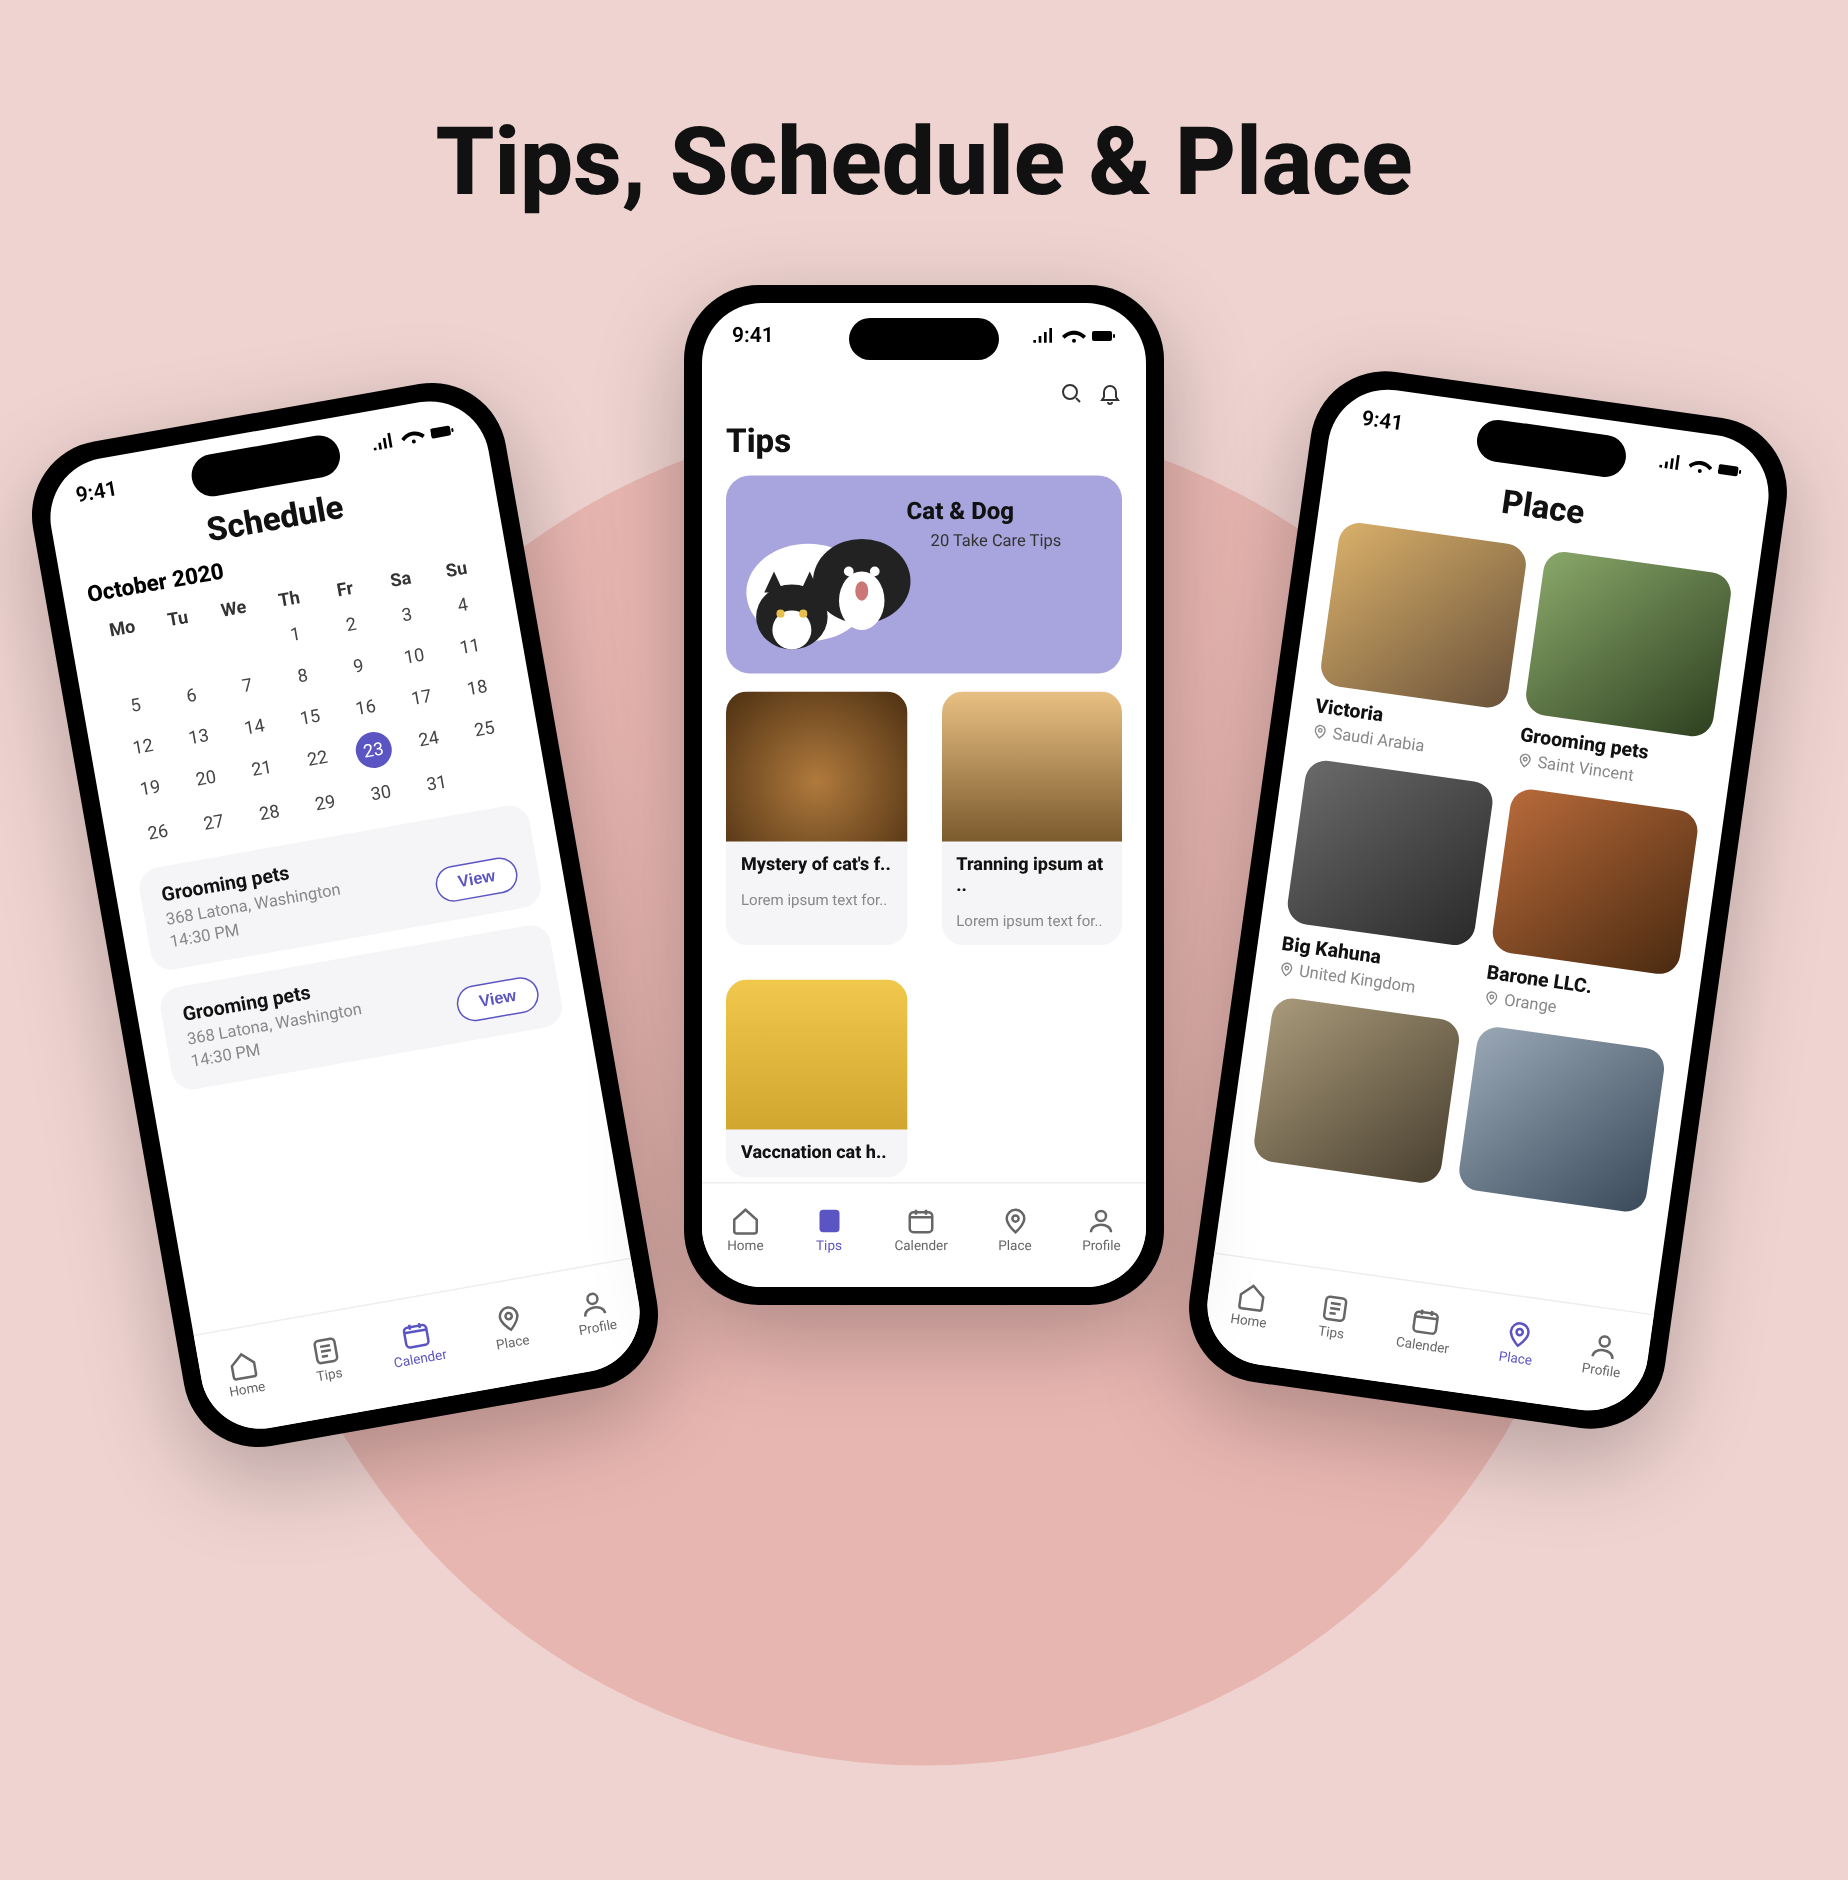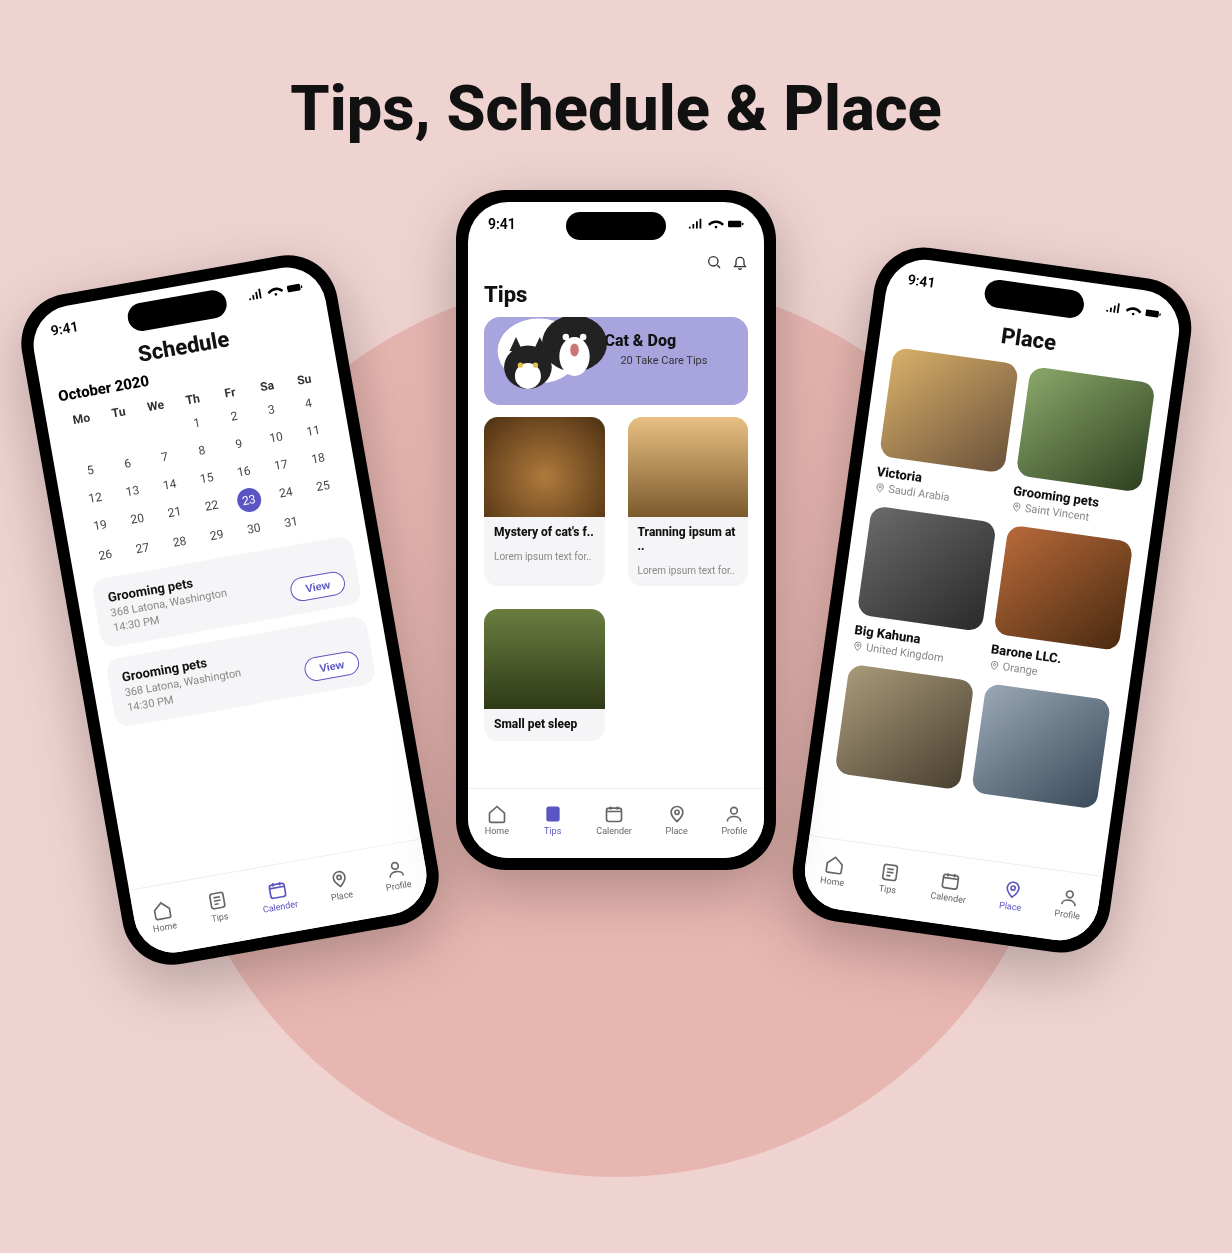--- a/index.html
+++ b/index.html
@@ -100,21 +100,21 @@
     font-weight: 700;
     padding: 5px 14px;
     border-radius: 14px;
     background: #fff;
   }
 
   
   .tips-hero {
     background: #a8a4dd;
     border-radius: 16px;
-    height: 88px;
+    height: 132px;
     position: relative;
     overflow: hidden;
     padding: 14px 16px;
     display: flex;
     justify-content: flex-end;
   }
   .tips-hero .txt { width: 55%; }
   .tips-hero .ht { font-size: 16px; font-weight: 800; color: #111; }
   .tips-hero .hs { font-size: 11px; color: #333; margin-top: 4px; margin-left: 16px; }
   .hero-pets {
@@ -361,23 +361,23 @@
           </div>
         </div>
         <div class="tip-card">
           <div class="tip-img img-sunset"></div>
           <div class="tip-body">
             <div class="tip-t">Tranning ipsum at ..</div>
             <div class="tip-s">Lorem ipsum text for..</div>
           </div>
         </div>
         <div class="tip-card">
-          <div class="tip-img img-garden"></div>
+          <div class="tip-img img-yellow"></div>
           <div class="tip-body">
-            <div class="tip-t">Small pet sleep</div>
+            <div class="tip-t">Vaccnation cat h..</div>
           </div>
         </div>
       </div>
     </div>
 
     <div class="tabbar">
       <div class="tab">
         <svg viewBox="0 0 24 24" fill="none" stroke="currentColor" stroke-width="2">
             <path d="M3 11l9-8 9 8v9a2 2 0 01-2 2H5a2 2 0 01-2-2z"></path>
           </svg>

